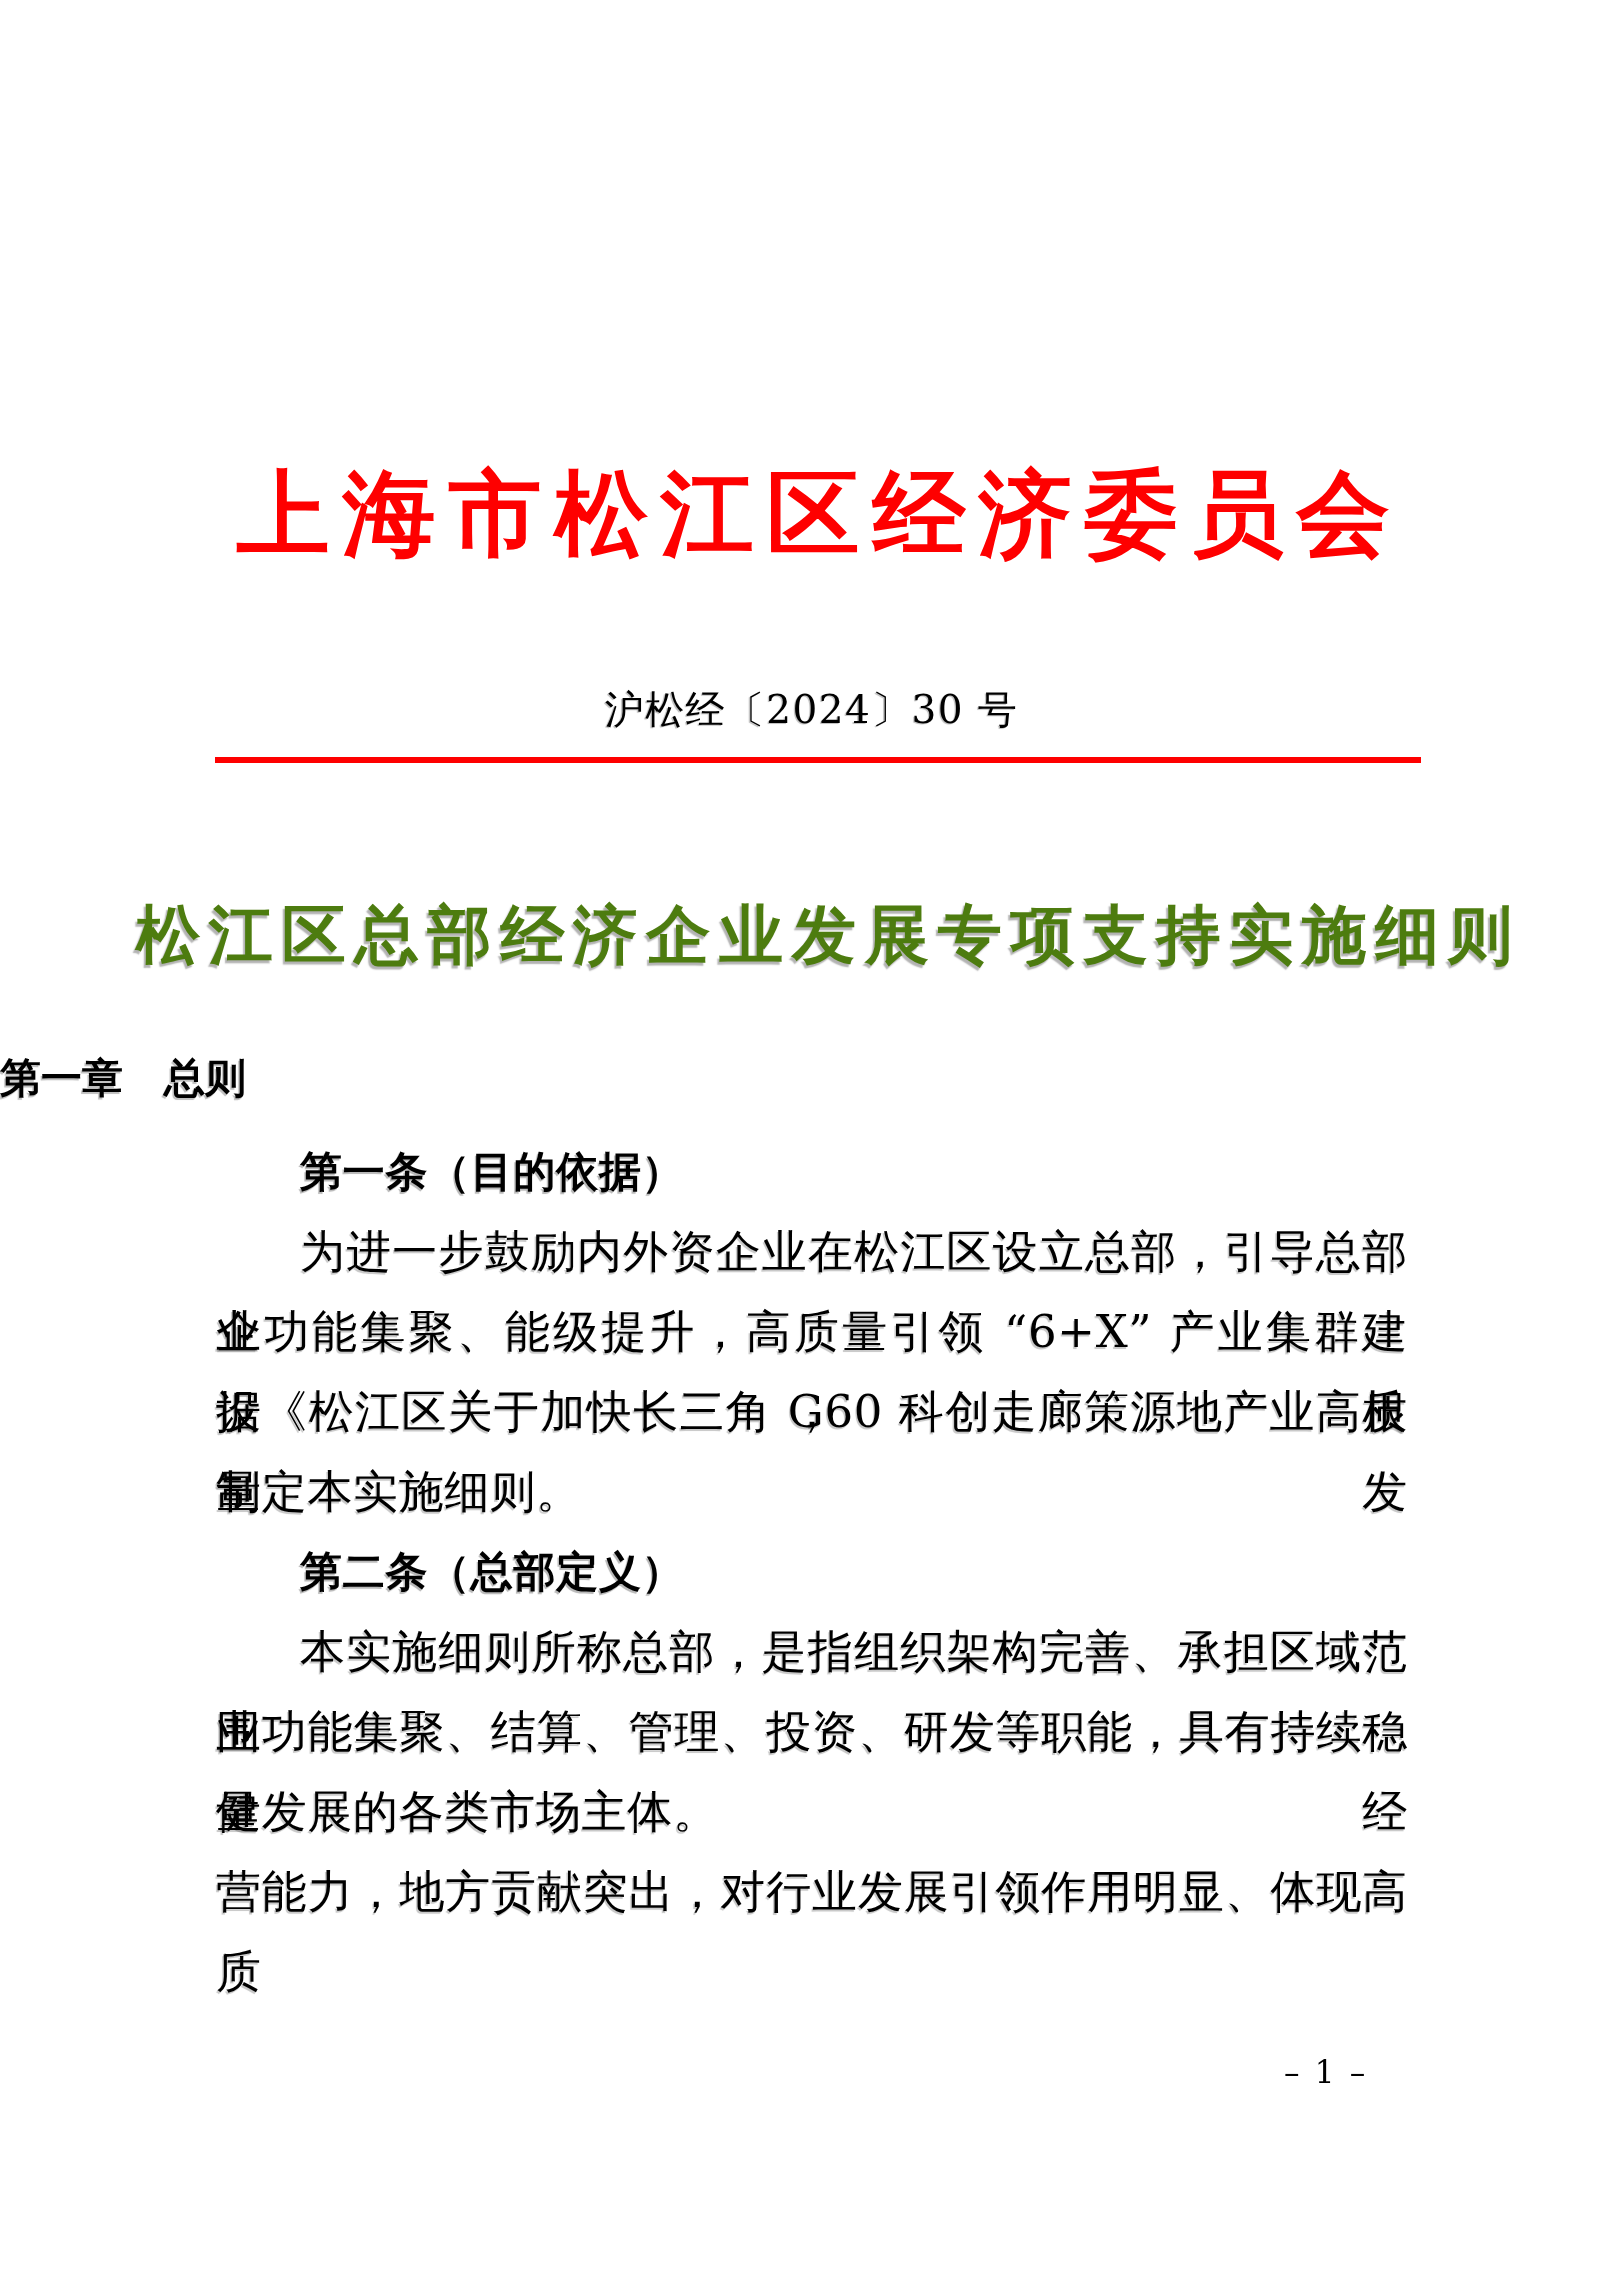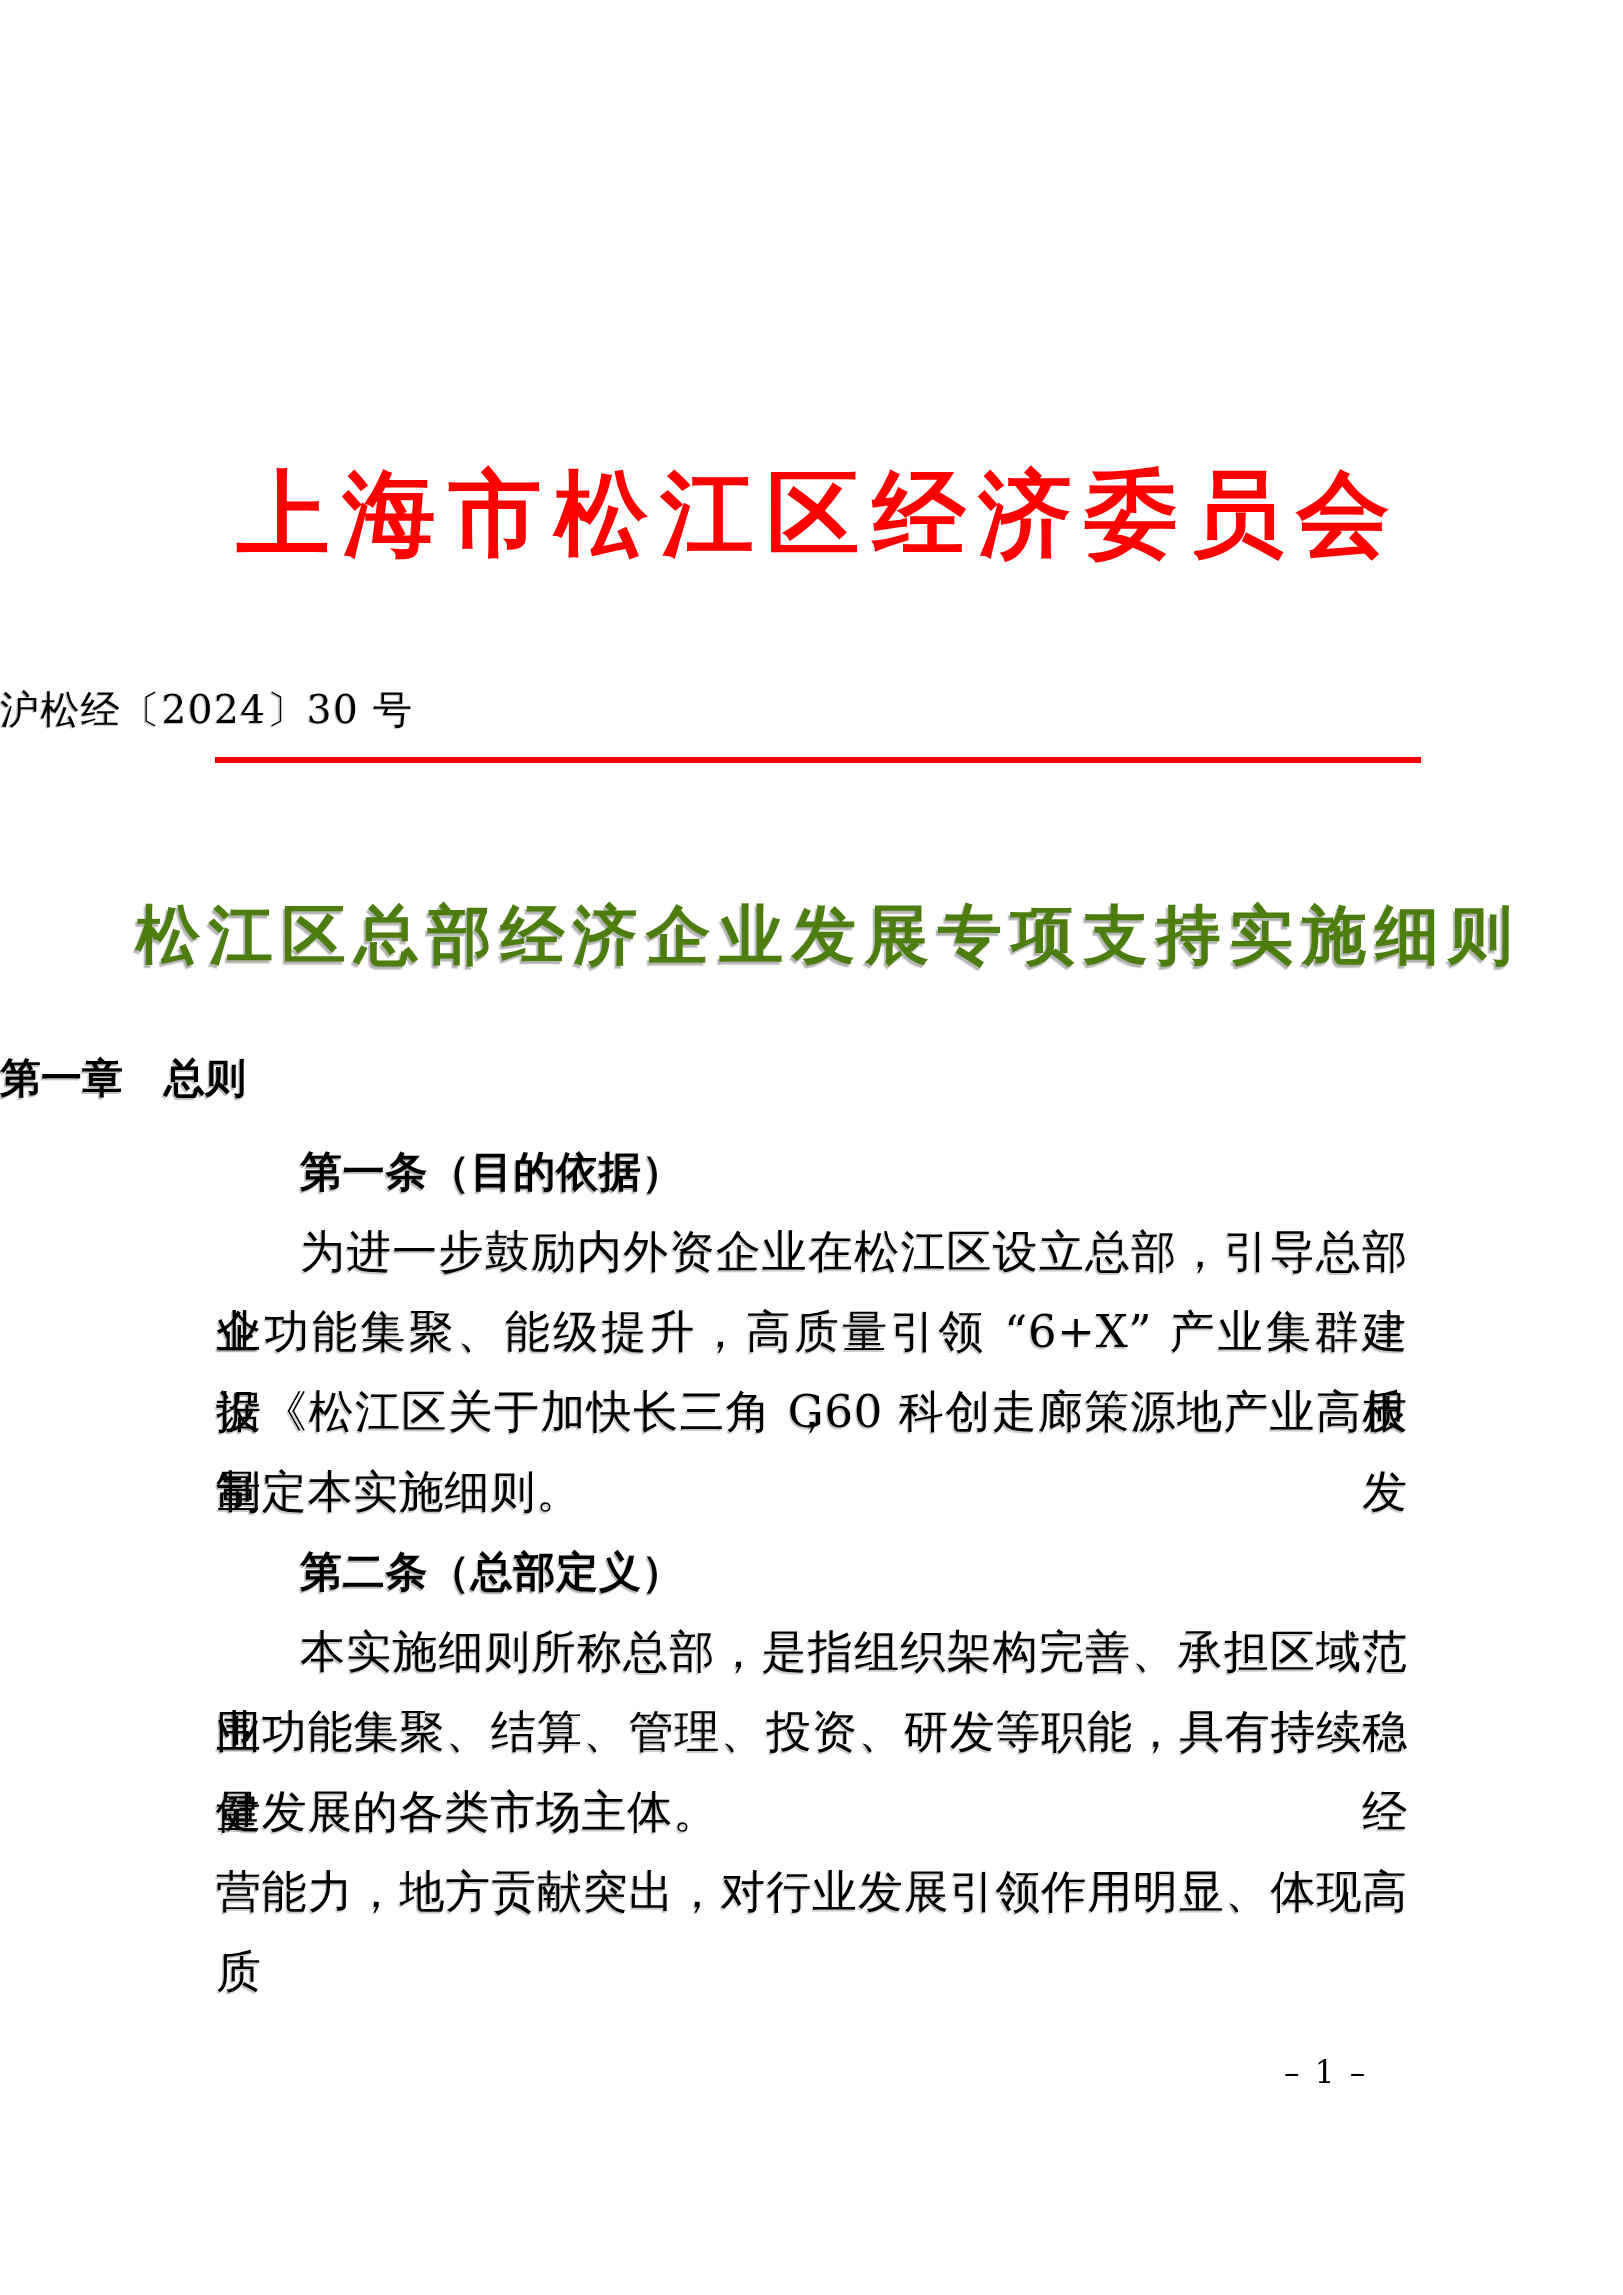--- a/index.html
+++ b/index.html
@@ -29,20 +29,21 @@
     color: #fe0000;
     white-space: nowrap;
   }
 
   
   .docnum {
     position: absolute;
     top: 687px;
     left: 0;
     width: 100%;
+    text-align: center;
     font-size: 39px;
     line-height: 1.2;
     letter-spacing: 1.4px;
     color: #000;
     text-shadow: -1.4px 1.4px 0.7px rgba(0,0,0,0.25);
   }
 
   
   .redline {
     position: absolute;

